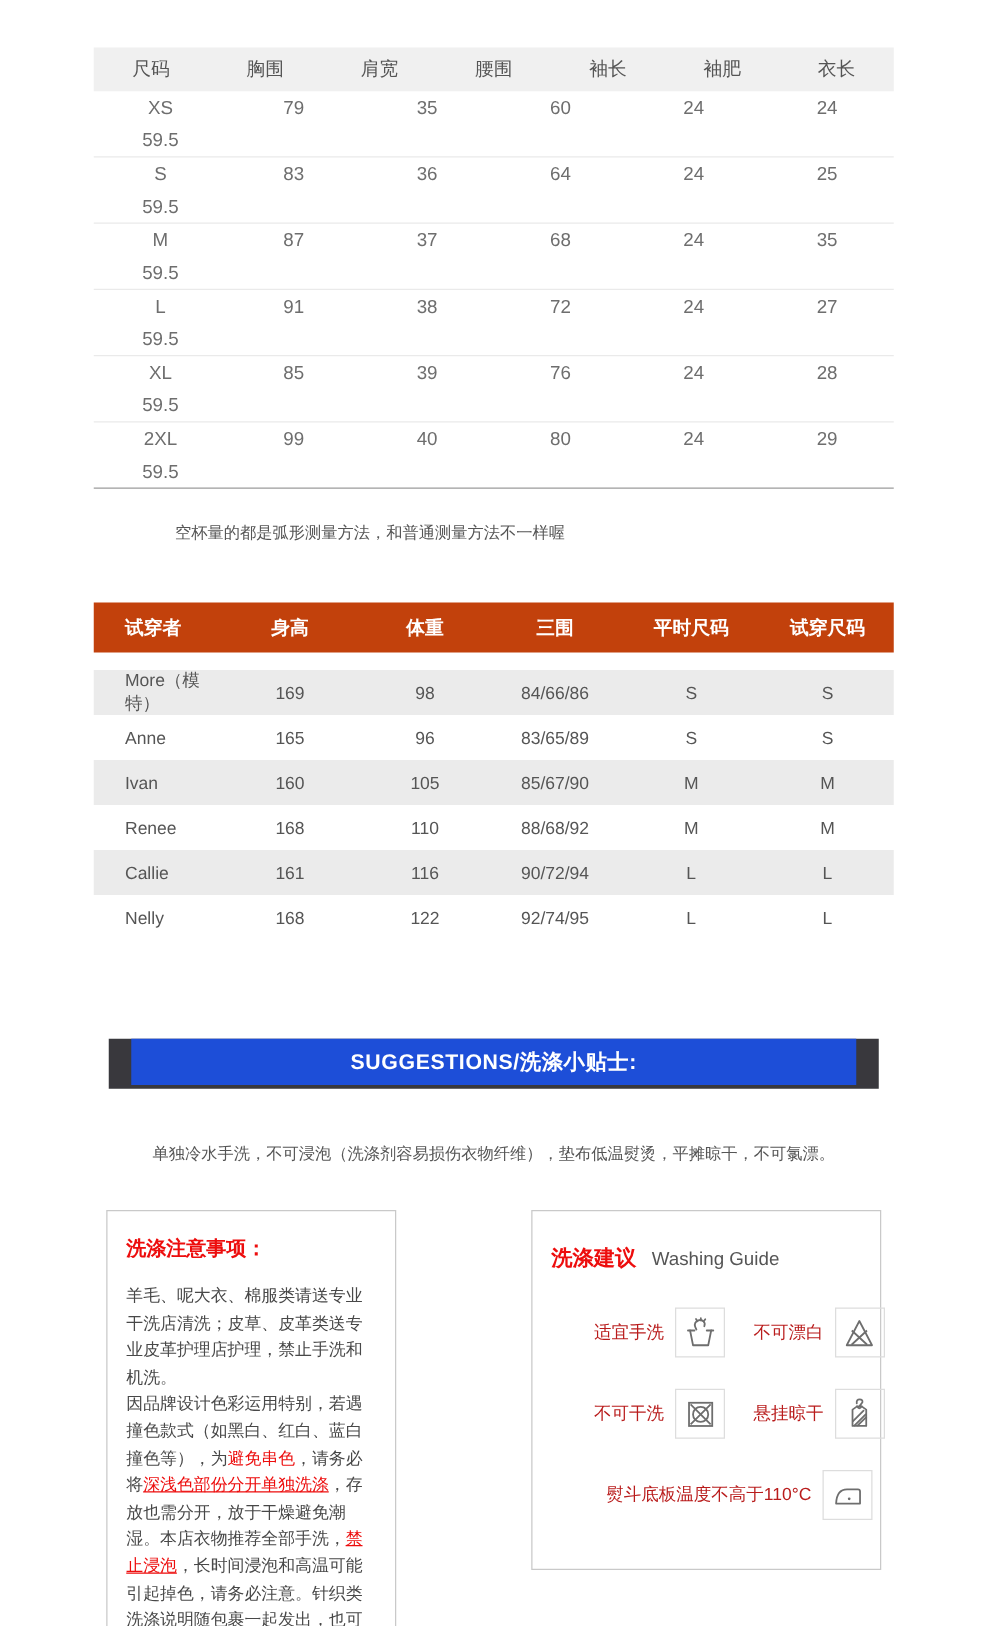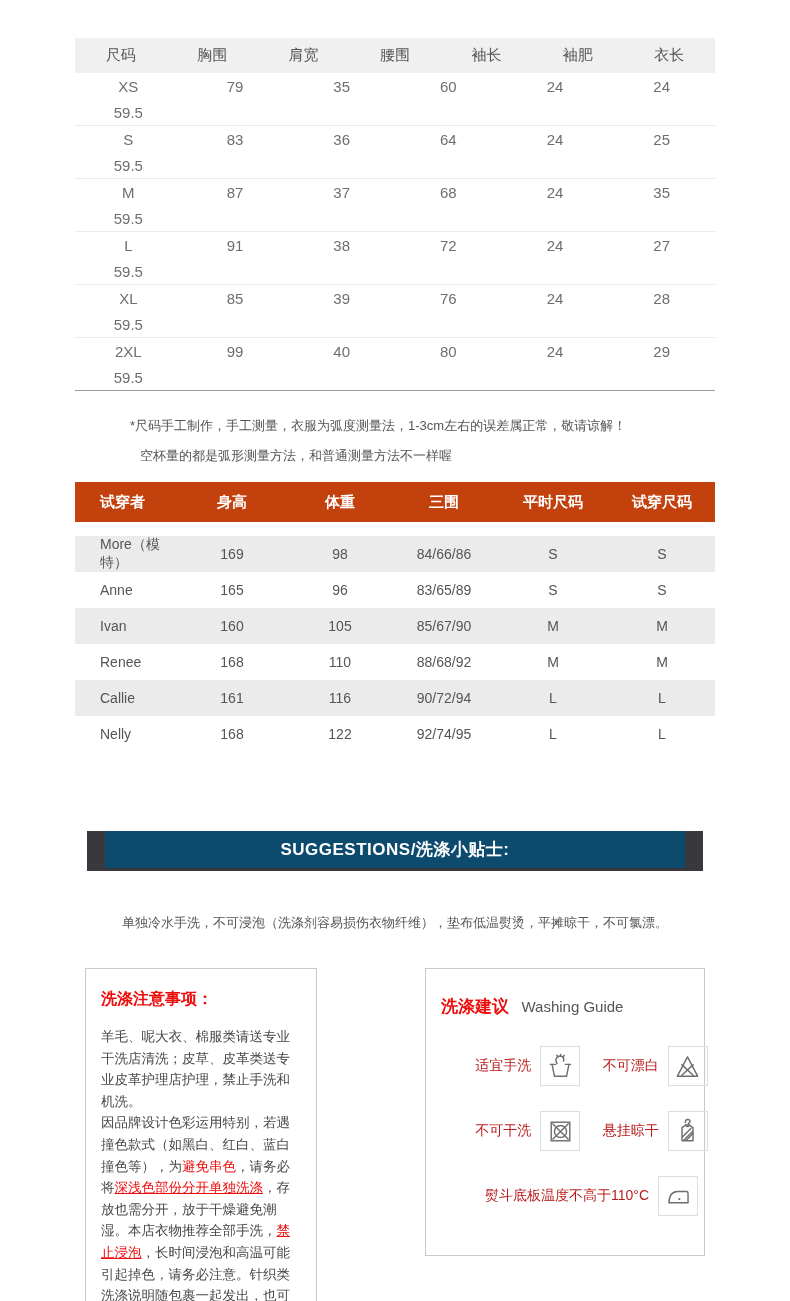--- a/index.html
+++ b/index.html
@@ -23,21 +23,21 @@
   .ft-header{display:grid;grid-template-columns:100px 114px 102px 106px 112px 106px;height:40px;background:#c2410c;margin-bottom:14px;}
   .ft-hcell{display:flex;align-items:center;justify-content:center;color:#fff;font-size:15px;font-weight:600;}
   .ft-hcell:first-child{justify-content:flex-start;padding-left:25px;}
   .ft-row{display:grid;grid-template-columns:100px 114px 102px 106px 112px 106px;height:36px;}
   .ft-row.alt{background:#ebebeb;}
   .ft-cell{display:flex;align-items:center;justify-content:center;color:#555;font-size:14px;}
   .ft-cell:first-child{justify-content:flex-start;padding-left:25px;}
 
   
   .banner{position:absolute;left:87px;top:831px;width:616px;height:40px;background:#39383d;}
-  .banner-center{position:absolute;left:18px;right:18px;top:0;bottom:3px;background:#0c4a6e;display:flex;align-items:center;justify-content:center;}
+  .banner-center{position:absolute;left:18px;right:18px;top:0;bottom:3px;background:#1d4ed8;display:flex;align-items:center;justify-content:center;}
   .banner-center span{color:#fff;font-size:17px;font-weight:600;letter-spacing:.5px;}
 
   
   .wash-summary{position:absolute;left:0;top:914px;width:790px;text-align:center;color:#555;font-size:13px;}
 
   
   .notice-box{position:absolute;left:85px;top:968px;width:232px;min-height:288px;border:1px solid #c9c9c9;box-sizing:border-box;padding:20px 13px 14px 15px;}
   .notice-title{color:#ed0d0d;font-size:16px;font-weight:700;margin-bottom:9px;}
   .notice-text{color:#484848;font-size:13.5px;line-height:1.6;white-space:pre-line;margin-top:16px;}
   .notice-text .red{color:#ed0d0d;}
@@ -120,21 +120,20 @@
           <div class="st-cell">40</div>
           <div class="st-cell">80</div>
           <div class="st-cell">24</div>
           <div class="st-cell">29</div>
           <div class="st-cell">59.5</div>
         </div>
       </div>
   </section>
 
   <div class="size-note">
-    <div>*尺码手工制作，手工测量，衣服为弧度测量法，1-3cm左右的误差属正常，敬请谅解！</div>
     <div class="indent">空杯量的都是弧形测量方法，和普通测量方法不一样喔</div>
   </div>
 
   <section class="fit-table">
     <div class="ft-header" id="ft-header">
         <div class="ft-hcell">试穿者</div>
         <div class="ft-hcell">身高</div>
         <div class="ft-hcell">体重</div>
         <div class="ft-hcell">三围</div>
         <div class="ft-hcell">平时尺码</div>

